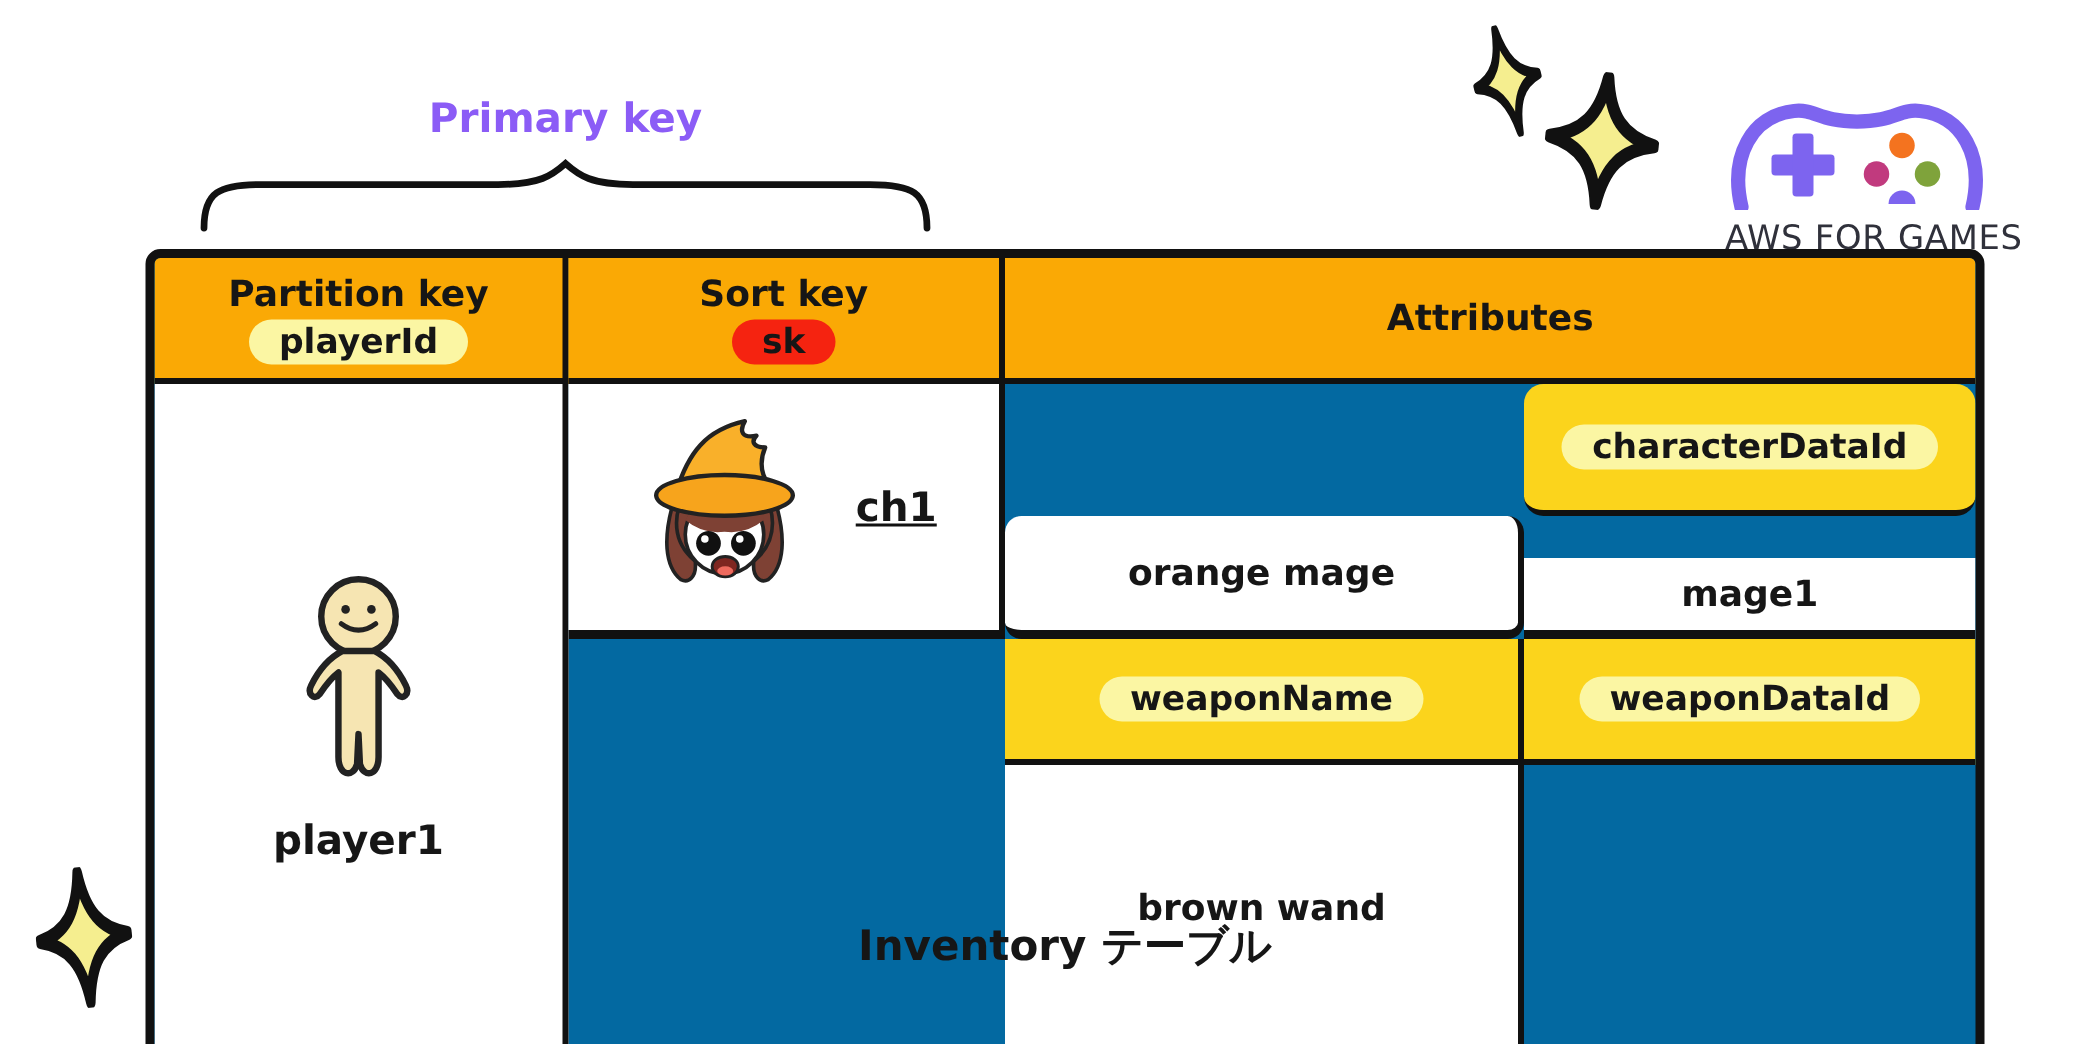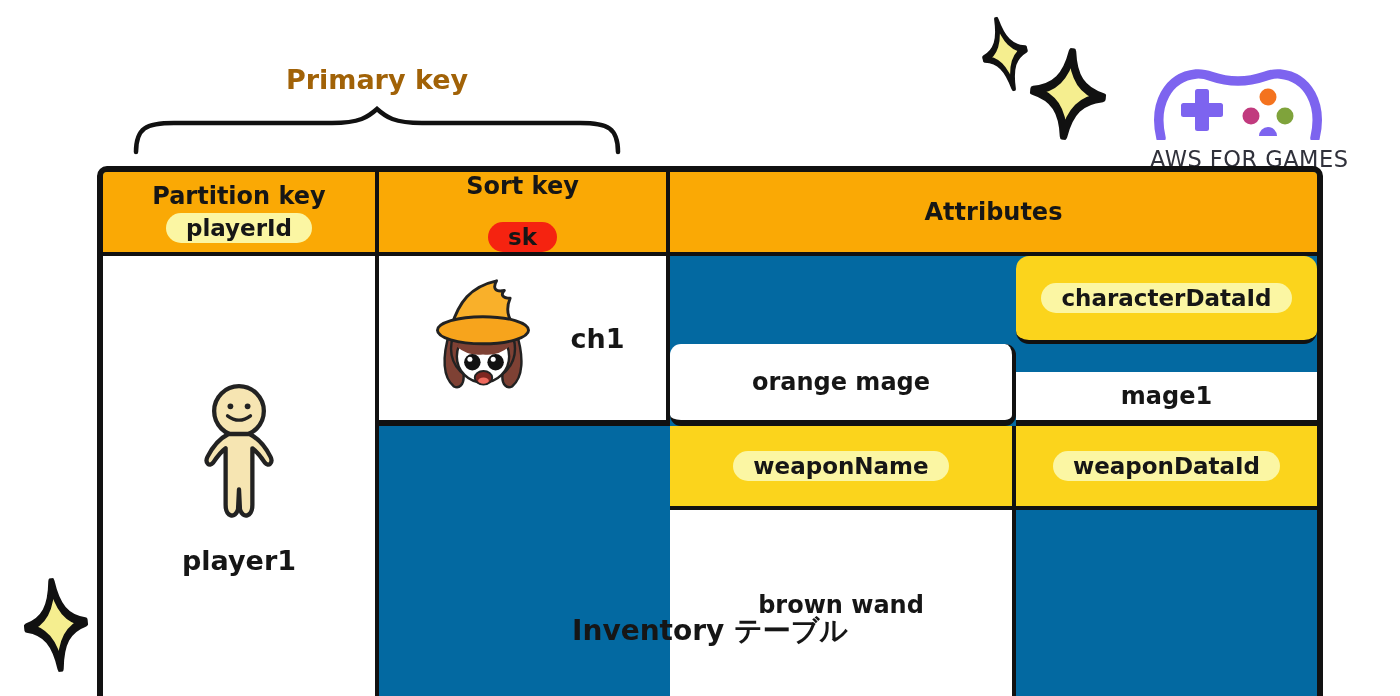--- a/index.html
+++ b/index.html
@@ -7,21 +7,21 @@
   body {
     font-family: "DejaVu Sans", "Liberation Sans", sans-serif;
     width: 1400px; height: 696px; position: relative; overflow: hidden;
     color: #111;
   }
   .abs { position: absolute; }
 
   
   .primary-key-label {
     left: 132px; top: 64px; width: 490px;
-    text-align: center; font-size: 27px; font-weight: bold; color: #a16207;
+    text-align: center; font-size: 27px; font-weight: bold; color: #8b5cf6;
   }
   .brace { left: 130px; top: 106px; }
 
   
   .logo { left: 1150px; top: 64px; width: 176px; text-align: center; }
   .logo-text {
     margin-top: 2px; font-size: 22.5px; letter-spacing: 0.5px;
     color: #30313B; font-weight: 400; white-space: nowrap;
   }
 
@@ -50,21 +50,21 @@
   .pill {
     display: inline-block; background: #FBF6A3; border-radius: 20px;
     padding: 2px 20px; font-size: 23px; font-weight: bold; color: #161616;
   }
   .pill-red { background: #F52310; }
 
   .value-text { font-size: 24px; font-weight: bold; color: #161616; }
   .item-label { font-size: 27px; font-weight: bold; color: #161616; }
 
   .c-player { flex-direction: column; gap: 16px; }
-  .c-sort   { flex-direction: row; gap: 24px; }
+  .c-sort   { flex-direction: row; gap: 24px; text-decoration: underline; }
 
   
   .caption {
     left: 560px; top: 612px; width: 300px; text-align: center;
     font-size: 28px; font-weight: bold; color: #161616; white-space: nowrap;
   }
 
   .sparkle { position: absolute; }
 </style>
 </head>
@@ -114,21 +114,21 @@
 <svg class="sparkle" style="left:886px; top:600px; transform:rotate(-8deg);" width="58" height="68" viewBox="0 0 100 100" preserveAspectRatio="none">
   <path d="M50,4 C55,32 68,45 96,50 C68,55 55,68 50,96 C45,68 32,55 4,50 C32,45 45,32 50,4 Z" fill="#F5EE8F" stroke="#111" stroke-width="10" stroke-linejoin="round"></path>
 </svg>
 
 <div class="abs ddb-table">
 
   <div class="cell hdr" style="grid-column:1; grid-row:1;">
     <div class="hdr-label">Partition key</div>
     <div class="pill">playerId</div>
   </div>
-  <div class="cell hdr" style="grid-column:2; grid-row:1;justify-content:space-between;">
+  <div class="cell hdr" style="grid-column:2; grid-row:1;">
     <div class="hdr-label">Sort key</div>
     <div class="pill pill-red">sk</div>
   </div>
   <div class="cell hdr no-r" style="grid-column:3 / span 2; grid-row:1;">
     <div class="hdr-label">Attributes</div>
   </div>
 
   <div class="cell c-player no-b" style="grid-column:1; grid-row:2 / span 4;">
     <svg width="86" height="148" viewBox="0 0 90 152">
       <circle cx="45" cy="30" r="26" fill="#F6E5B2" stroke="#222" stroke-width="4.5"></circle>

